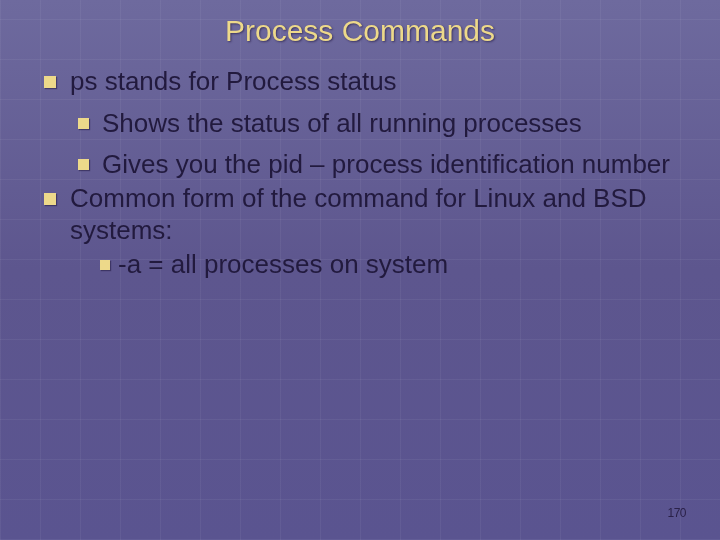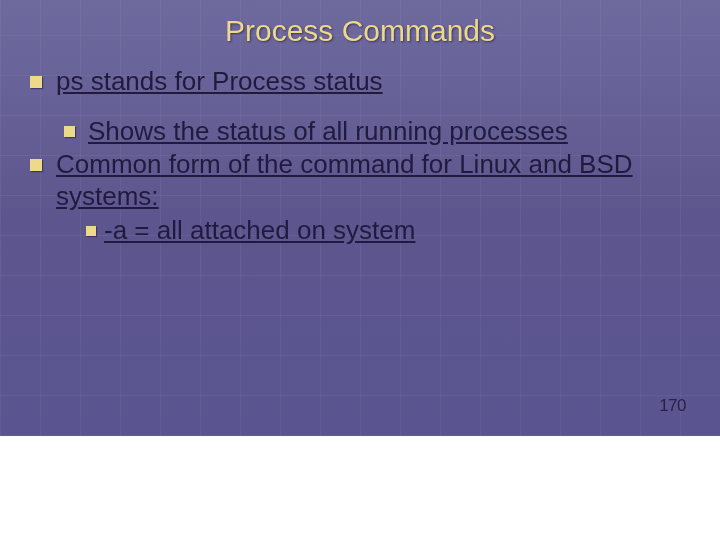--- a/index.html
+++ b/index.html
@@ -6,45 +6,44 @@
     margin: 0;
     padding: 0;
     width: 720px;
     height: 540px;
     overflow: hidden;
     font-family: Arial, "Helvetica Neue", Helvetica, sans-serif;
   }
   .slide {
     position: relative;
     width: 720px;
-    height: 436px;
+    height: 540px;
     box-sizing: border-box;
     background:
       repeating-linear-gradient(0deg,   rgba(255,255,255,0.05) 0 1px, transparent 1px 40px),
       repeating-linear-gradient(90deg,  rgba(255,255,255,0.05) 0 1px, transparent 1px 40px),
       linear-gradient(180deg, #6e6a9e 0%, #5d568e 50%, #5a5490 100%);
     color: #1e1840;
   }
   .title {
     text-align: center;
     color: #edd98a;
     font-size: 30px;
     font-weight: 400;
     padding-top: 14px;
     text-shadow: 1px 1px 2px rgba(30,20,60,0.6);
   }
   .content {
     position: absolute;
-    left: 28px;
+    left: 42px;
     right: 28px;
     top: 66px;
     font-size: 26px;
     line-height: 1.22;
     color: #221a3e;
-    text-decoration: underline;
   }
   ul.lvl1, ul.lvl2, ul.lvl3 {
     list-style: none;
     margin: 0;
     padding: 0;
   }
   ul.lvl1 > li {
     position: relative;
     padding-left: 28px;
     margin-bottom: 2px;
@@ -58,21 +57,21 @@
     height: 12px;
     background: #edd98a;
     box-shadow: 1px 1px 1px rgba(30,20,60,0.5);
   }
   ul.lvl2 {
     padding-left: 6px;
   }
   ul.lvl2 > li {
     position: relative;
     padding-left: 26px;
-    margin-top: 18px;
+    margin-top: 10px;
   }
   ul.lvl2 > li::before {
     content: "";
     position: absolute;
     left: 2px;
     top: 10px;
     width: 11px;
     height: 11px;
     background: #edd98a;
     box-shadow: 1px 1px 1px rgba(30,20,60,0.5);
@@ -92,47 +91,50 @@
     top: 11px;
     width: 10px;
     height: 10px;
     background: #edd98a;
     box-shadow: 1px 1px 1px rgba(30,20,60,0.5);
   }
   .pagenum {
     position: absolute;
     right: 34px;
     bottom: 20px;
-    font-size: 17px;
+    font-size: 12px;
     color: #2a2148;
     letter-spacing: -0.5px;
   }
 </style>
 </head>
 <body>
 
 <div class="slide">
 
   <div class="title">Process Commands</div>
 
   <div class="content">
     <ul class="lvl1">
       <li>
         <span>ps stands for Process status</span>
         <ul class="lvl2">
           <li>
             <span>Shows the status of all running processes</span>
           </li>
+          <li>
+            <span>Gives you the pid – process identification number</span>
+          </li>
         </ul>
       </li>
       <li>
         <span>Common form of the command for Linux and BSD systems:</span>
         <ul class="lvl3">
           <li>
-            <span>-a = all attached on system</span>
+            <span>-a = all processes on system</span>
           </li>
         </ul>
       </li>
     </ul>
   </div>
 
   <div class="pagenum">170</div>
 </div>
 
 </body></html>

